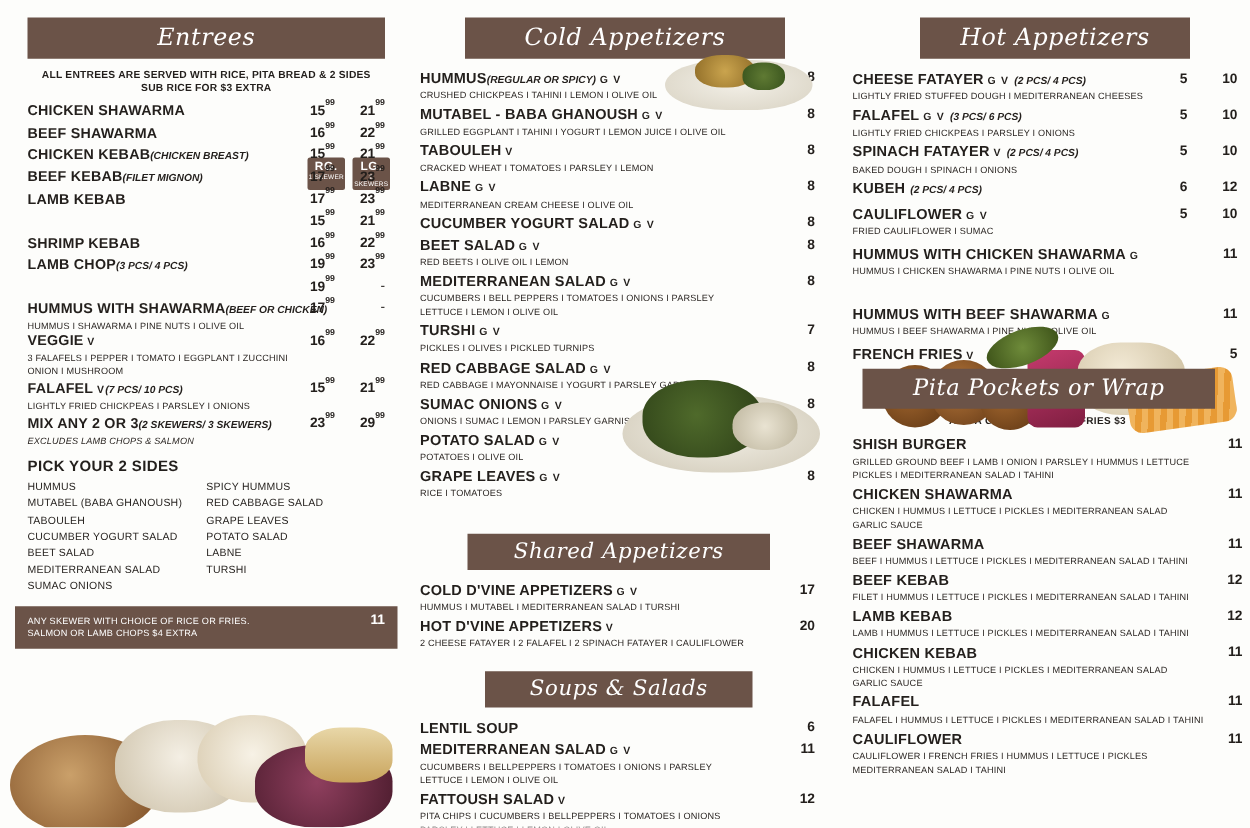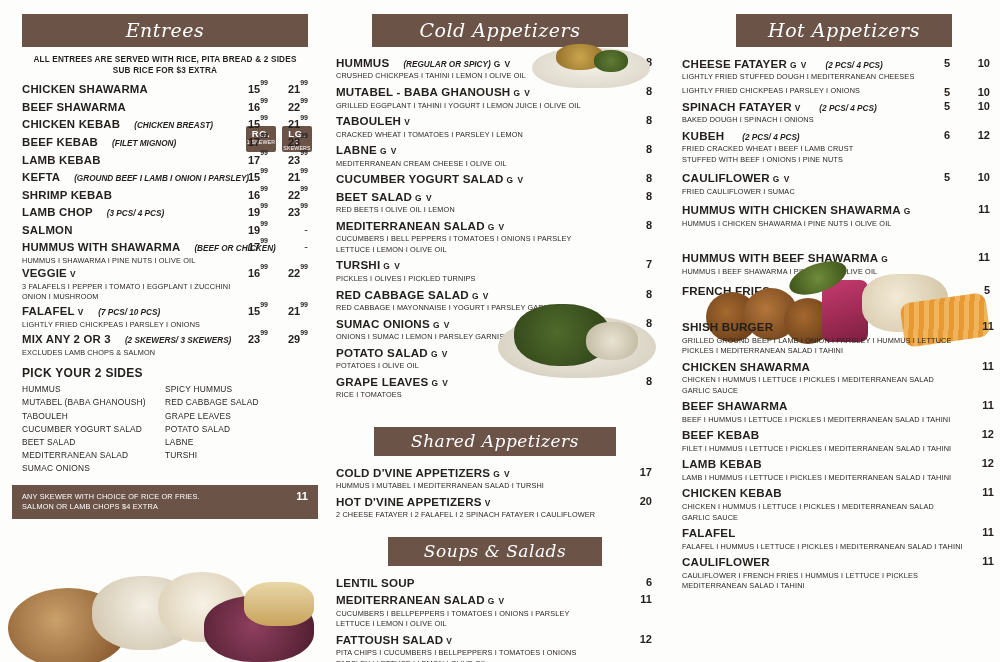--- a/index.html
+++ b/index.html
@@ -46,21 +46,20 @@
     letter-spacing:.2px;
     text-transform:uppercase;
     line-height:1.25;
   }
   .iname .qual{
     font-size:8.2px;
     font-style:italic;
     font-weight:bold;
     text-transform:none;
     letter-spacing:0;
-    padding-left:14px;
   }
   .iname .gv{
     font-size:8.4px;
     font-weight:bold;
     font-style:normal;
     letter-spacing:1px;
     margin-left:3px;
   }
   .desc{
     font-size:7.3px;
@@ -196,39 +195,37 @@
         <div class="price p-lg" style="top:0"><span>23</span><sup>99</sup></div>
       </div>
 
       <div class="entree">
         <div class="iname"><span>LAMB KEBAB</span></div>
         <div class="price p-rg" style="top:0"><span>17</span><sup>99</sup></div>
         <div class="price p-lg" style="top:0"><span>23</span><sup>99</sup></div>
       </div>
 
       <div class="entree">
-        <div class="iname"><span>KEFTA</span><span class="qual">(GROUND BEEF I LAMB I ONION I PARSLEY)</span></div>
         <div class="price p-rg" style="top:0"><span>15</span><sup>99</sup></div>
         <div class="price p-lg" style="top:0"><span>21</span><sup>99</sup></div>
       </div>
 
       <div class="entree">
         <div class="iname"><span>SHRIMP KEBAB</span></div>
         <div class="price p-rg" style="top:0"><span>16</span><sup>99</sup></div>
         <div class="price p-lg" style="top:0"><span>22</span><sup>99</sup></div>
       </div>
 
       <div class="entree">
         <div class="iname"><span>LAMB CHOP</span><span class="qual">(3 PCS/ 4 PCS)</span></div>
         <div class="price p-rg" style="top:0"><span>19</span><sup>99</sup></div>
         <div class="price p-lg" style="top:0"><span>23</span><sup>99</sup></div>
       </div>
 
       <div class="entree">
-        <div class="iname"><span>SALMON</span></div>
         <div class="price p-rg" style="top:0"><span>19</span><sup>99</sup></div>
         <div class="price p-lg" style="top:0;font-weight:normal"><span>-</span></div>
       </div>
 
       <div class="entree tall">
         <div class="iname"><span>HUMMUS WITH SHAWARMA</span><span class="qual">(BEEF OR CHICKEN)</span></div>
         <div class="desc">HUMMUS I SHAWARMA I PINE NUTS I OLIVE OIL</div>
         <div class="price p-rg" style="top:0"><span>17</span><sup>99</sup></div>
         <div class="price p-lg" style="top:0;font-weight:normal"><span>-</span></div>
       </div>
@@ -243,21 +240,21 @@
 
       <div class="entree tall" style="margin-top:4px">
         <div class="iname"><span>FALAFEL</span><span class="gv">V</span><span class="qual">(7 PCS/ 10 PCS)</span></div>
         <div class="desc">LIGHTLY FRIED CHICKPEAS I PARSLEY I ONIONS</div>
         <div class="price p-rg" style="top:0"><span>15</span><sup>99</sup></div>
         <div class="price p-lg" style="top:0"><span>21</span><sup>99</sup></div>
       </div>
 
       <div class="entree tall" style="margin-top:2px">
         <div class="iname"><span>MIX ANY 2 OR 3</span><span class="qual">(2 SKEWERS/ 3 SKEWERS)</span></div>
-        <div class="desc" style="">EXCLUDES  LAMB CHOPS &amp; SALMON</div>
+        <div class="desc" style="font-style:italic">EXCLUDES  LAMB CHOPS &amp; SALMON</div>
         <div class="price p-rg" style="top:0"><span>23</span><sup>99</sup></div>
         <div class="price p-lg" style="top:0"><span>29</span><sup>99</sup></div>
       </div>
     </div>
 
     <div class="pick">
       <h3>PICK YOUR 2 SIDES</h3>
       <div class="cols">
         <div>
           <div>HUMMUS</div>
@@ -436,36 +433,35 @@
     <div class="right-list" style="margin-top:10px;margin-left:22px;margin-right:8px">
 
       <div class="rrow">
         <div class="iname"><span>CHEESE FATAYER</span><span class="gv">G V</span><span class="qual">(2 PCS/ 4 PCS)</span></div>
         <div class="desc">LIGHTLY FRIED STUFFED DOUGH I MEDITERRANEAN CHEESES</div>
         <div class="price p1">5</div>
         <div class="price p2">10</div>
       </div>
 
       <div class="rrow">
+        <div class="iname"><span>FALAFEL</span><span class="gv">G V</span><span class="qual">(3 PCS/ 6 PCS)</span></div>
         <div class="desc">LIGHTLY FRIED CHICKPEAS I PARSLEY I ONIONS</div>
         <div class="price p1">5</div>
         <div class="price p2">10</div>
       </div>
 
       <div class="rrow">
         <div class="iname"><span>SPINACH FATAYER</span><span class="gv">V</span><span class="qual">(2 PCS/ 4 PCS)</span></div>
         <div class="desc">BAKED DOUGH I SPINACH I ONIONS</div>
         <div class="price p1">5</div>
         <div class="price p2">10</div>
       </div>
 
       <div class="rrow">
         <div class="iname"><span>KUBEH</span><span class="qual">(2 PCS/ 4 PCS)</span></div>
-        <div class="desc" style="white-space:pre-line">FRIED CRACKED WHEAT I BEEF I LAMB CRUST
-STUFFED WITH BEEF I ONIONS I PINE NUTS</div>
         <div class="price p1">6</div>
         <div class="price p2">12</div>
       </div>
 
       <div class="rrow" style="margin-top:6px">
         <div class="iname"><span>CAULIFLOWER</span><span class="gv">G V</span></div>
         <div class="desc">FRIED CAULIFLOWER I SUMAC</div>
         <div class="price p1">5</div>
         <div class="price p2">10</div>
       </div>
@@ -491,20 +487,23 @@
     <div class="deco" style="left:32px;top:258px;width:300px;height:100px;">
       <div class="ph" style="left:14px;top:34px;width:52px;height:50px;background:radial-gradient(circle at 40% 40%,#a4682f,#5d3513);"></div>
       <div class="ph" style="left:52px;top:30px;width:54px;height:52px;background:radial-gradient(circle at 40% 40%,#b4763a,#643916);"></div>
       <div class="ph" style="left:92px;top:40px;width:48px;height:46px;background:radial-gradient(circle at 40% 40%,#a4682f,#5d3513);"></div>
       <div class="ph" style="left:130px;top:22px;width:46px;height:62px;background:linear-gradient(160deg,#c63b6e,#7e1e40);border-radius:8px;"></div>
       <div class="ph" style="left:170px;top:16px;width:86px;height:58px;background:radial-gradient(circle at 40% 40%,#f3ead6,#cdbf9f);border-radius:40%;"></div>
       <div class="ph" style="left:210px;top:40px;width:86px;height:44px;background:repeating-linear-gradient(100deg,#e79a34 0 5px,#f0b45d 5px 10px);border-radius:10px;transform:rotate(-8deg);"></div>
       <div class="ph" style="left:96px;top:6px;width:60px;height:28px;background:radial-gradient(circle,#6e8b3a,#3b5017);border-radius:50%;transform:rotate(-20deg);"></div>
     </div>
 
+    <div style="margin:4px 28px 0 30px;">
+      <div class="banner" style="font-size:18px">Pita Pockets or Wrap</div>
+    </div>
     <div class="pita-note">ADD A CUP OF SOUP OR FRIES $3</div>
 
     <div class="right-list" style="margin-left:22px;margin-right:4px">
 
       <div class="prow">
         <div class="iname"><span>SHISH BURGER</span></div>
         <div class="desc" style="white-space:pre-line">GRILLED GROUND BEEF I LAMB I ONION I PARSLEY I HUMMUS I LETTUCE
 PICKLES I MEDITERRANEAN SALAD I TAHINI</div>
         <div class="price">11</div>
       </div>

